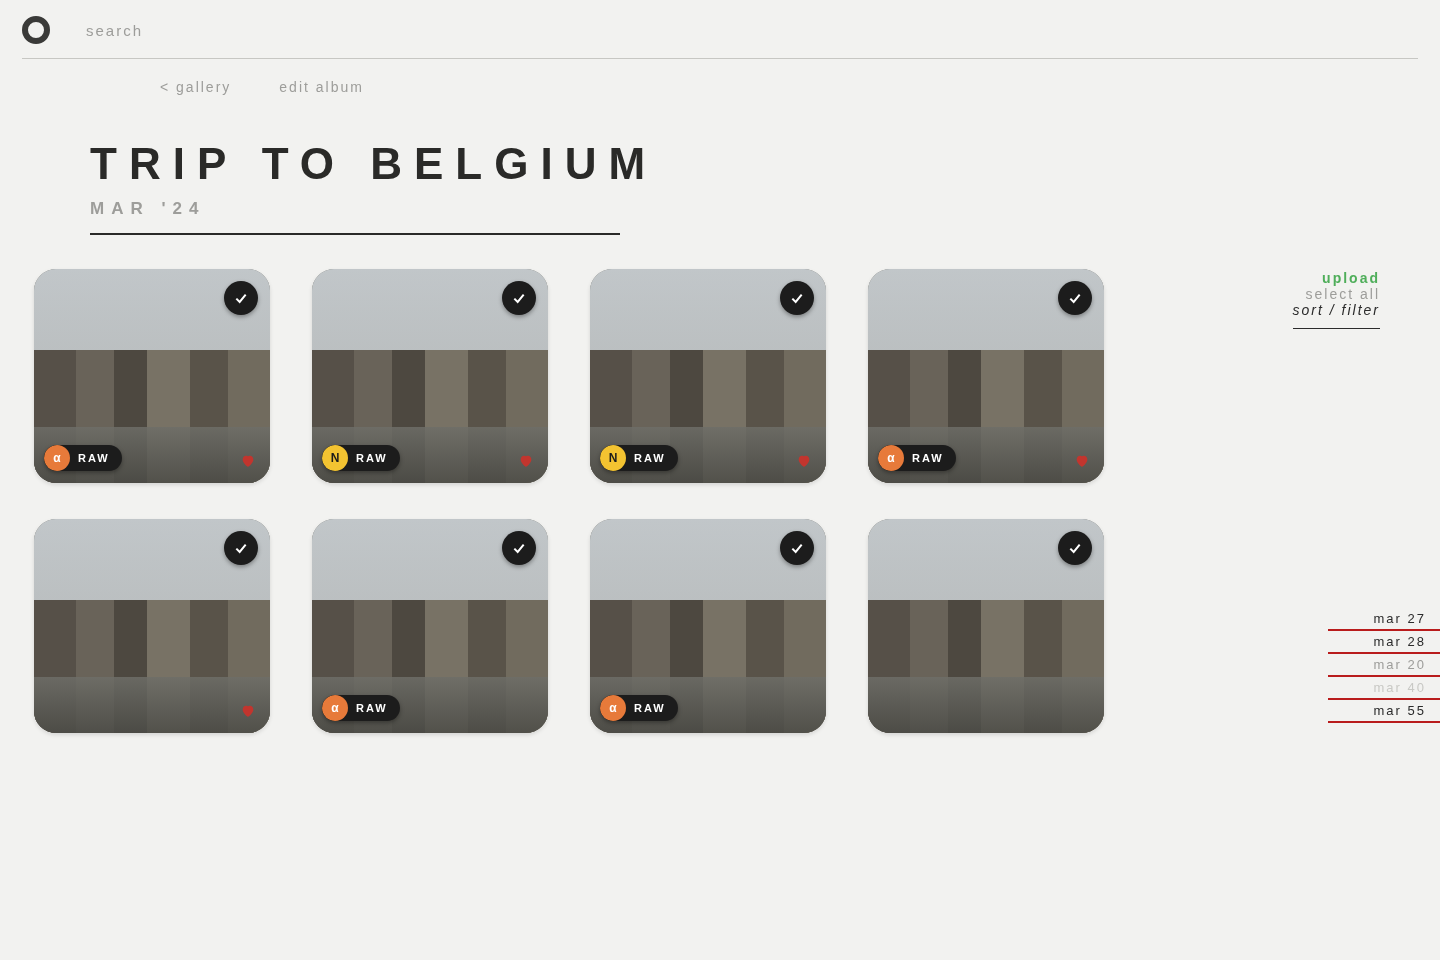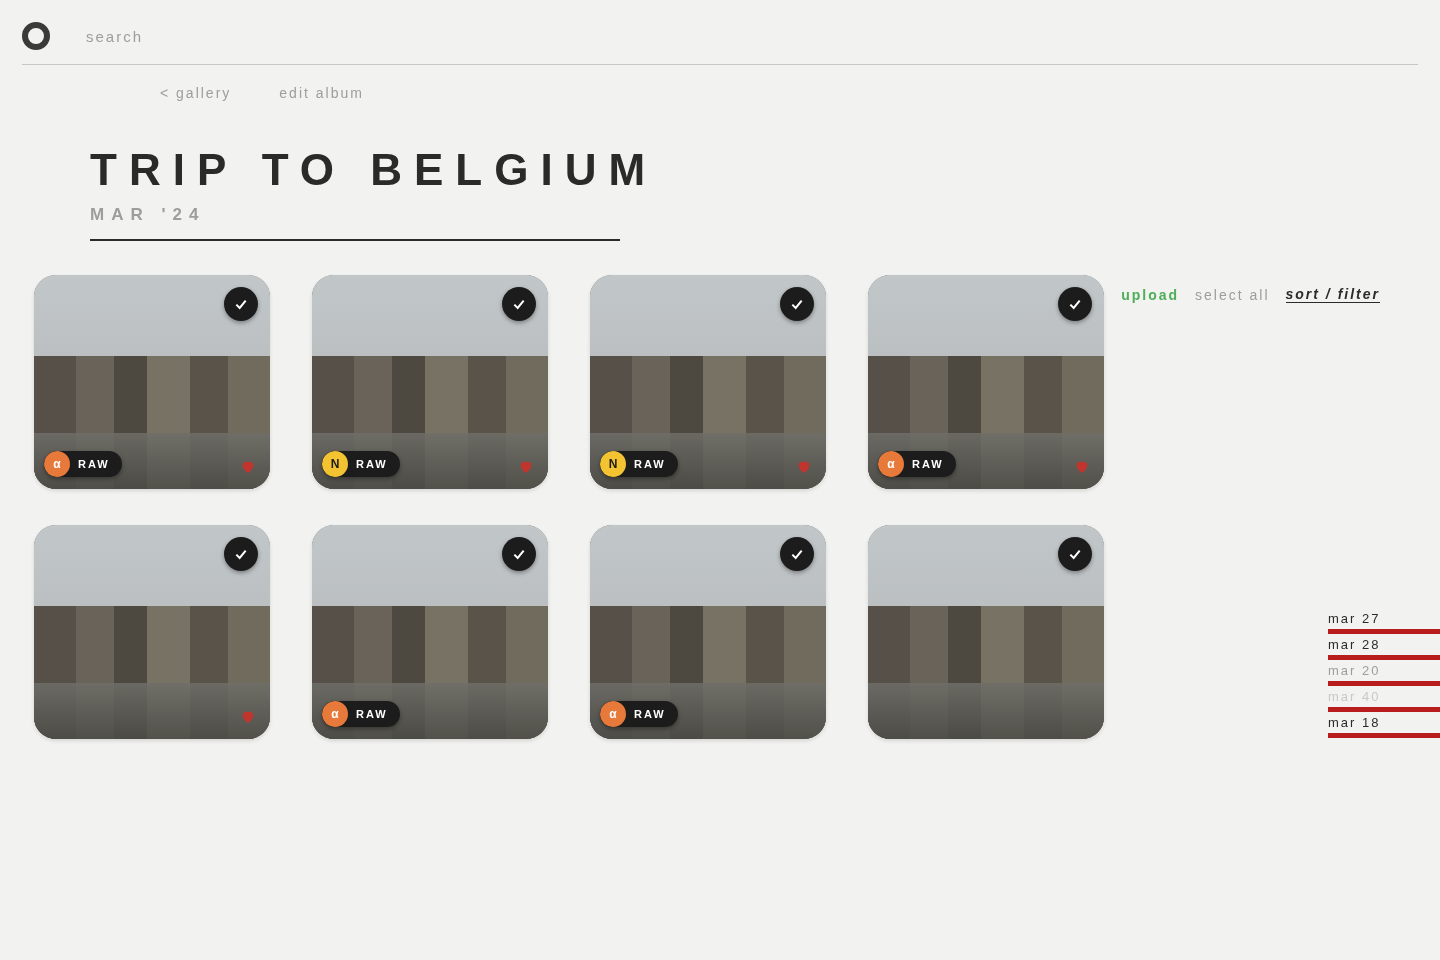--- a/index.html
+++ b/index.html
@@ -23,21 +23,21 @@
     height:960px;
     overflow:hidden;
     position:relative;
   }
 
   
   .topbar{
     display:flex;
     align-items:center;
     gap:36px;
-    padding:22px 30px 14px 22px;
+    padding:16px 30px 14px 22px;
     position:relative;
   }
   .logo{
     width:28px;height:28px;border:6px solid #3a3a38;border-radius:50%;
     position:relative;
   }
   .search{
     font-size:15px;letter-spacing:2px;color:var(--muted);
     cursor:pointer;
   }
@@ -76,29 +76,29 @@
     margin:14px 0 0 0;
     width:530px;
     border:none;border-bottom:2px solid #2a2a28;
   }
 
   
   .actions{
     position:absolute;
     right:60px;
     top:270px;
-    display:flex;align-items:flex-end;gap:16px;
+    display:flex;flex-direction:column;align-items:flex-end;gap:0;
     font-size:14px;letter-spacing:2px;
   }
   .actions .upload{color:var(--green);font-weight:600;cursor:pointer;}
-  .actions .selectall{color:var(--muted);cursor:pointer;margin-top:17px;}
+  .actions .selectall{color:var(--muted);cursor:pointer;}
   .sortfilter{
-    color:#2b2b2b;font-style:italic;font-weight:700;letter-spacing:2px;
+    color:#2b2b2b;font-style:italic;font-weight:400;letter-spacing:2px;
     border-bottom:1px solid #2b2b2b;
-    cursor:pointer;padding-bottom:0;
+    cursor:pointer;padding-bottom:10px;
   }
 
   
   .grid{
     padding:34px 0 0 34px;
     display:grid;
     grid-template-columns:repeat(4, 236px);
     gap:36px 42px;
   }
   .thumb{
@@ -160,21 +160,21 @@
   .heart svg{width:16px;height:16px;fill:var(--heart);}
 
   
   .daterail{
     position:absolute;right:0;top:608px;
     display:flex;flex-direction:column;align-items:flex-end;
     font-size:13px;letter-spacing:2px;color:#2b2b2b;
     width:112px;
   }
   .daterail .d{
-    padding:3px 14px 3px 0;border-bottom:5px solid #b91c1c;width:100%;text-align:left;
+    padding:3px 14px 3px 0;border-bottom:2px solid #b91c1c;width:100%;text-align:right;
     cursor:pointer;white-space:nowrap;
   }
   .daterail .d.faded{color:var(--muted);}
   .daterail .d.faded2{color:#c9c9c5;}
 </style>
 </head>
 <body>
 
 <div class="topbar">
   <div class="logo"></div>
@@ -311,14 +311,14 @@
         </svg>
       </div>
     </div>
   </div>
 
 <div class="daterail" id="daterail">
     <div class="d">mar 27</div>
     <div class="d">mar 28</div>
     <div class="d faded">mar 20</div>
     <div class="d faded2">mar 40</div>
-    <div class="d">mar 18</div>
+    <div class="d">mar 55</div>
   </div>
 
 </body></html>

